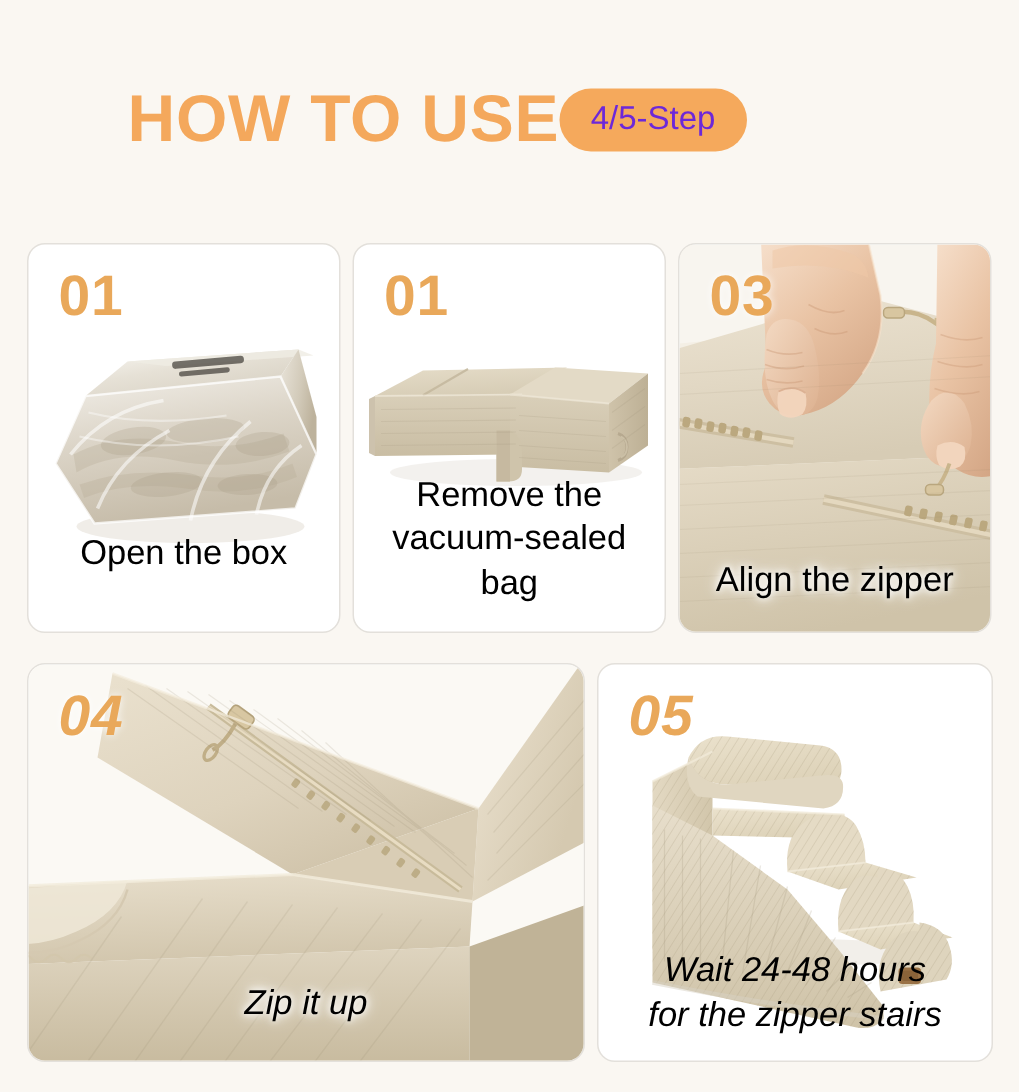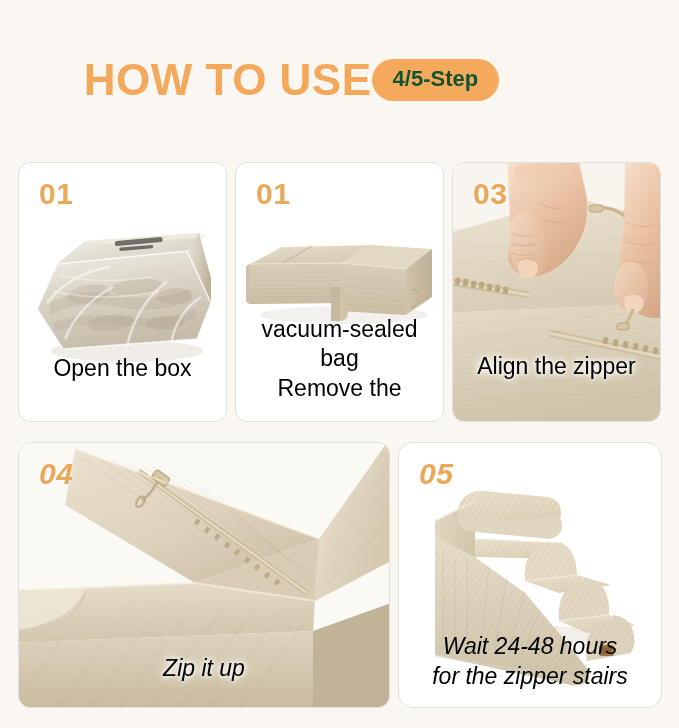--- a/index.html
+++ b/index.html
@@ -32,23 +32,23 @@
   .header-title {
     font-size: 44px;
     font-weight: bold;
     letter-spacing: 0.5px;
     color: #f3a košile;
     color: #f4a85c;
     line-height: 1;
   }
   .step-badge {
     background: #f5a95c;
-    color: #14532d;
+    color: #6d28d9;
     font-size: 22px;
-    font-weight: bold;
+    font-weight: normal;
     padding: 9px 21px 11px 21px;
     border-radius: 22px;
     line-height: 1;
     white-space: nowrap;
   }
 
   
   .grid-row {
     position: absolute;
     display: flex;
@@ -60,26 +60,26 @@
   .card {
     position: relative;
     background: #ffffff;
     border: 1px solid #e3e0db;
     border-radius: 12px;
     overflow: hidden;
     flex-shrink: 0;
   }
   .card.w-third { width: 209px; }
   .card.w-four   { width: 372px; }
-  .card.w-five   { width: 264px; border-radius: 15px; }
+  .card.w-five   { width: 264px; }
 
   .step-num {
     position: absolute;
     left: 20px; top: 16px;
-    font-size: 30px;
+    font-size: 38px;
     font-weight: bold;
     color: #e9a85a;
     z-index: 6;
     line-height: 1;
     letter-spacing: 0.5px;
   }
   .card.photo-card .step-num {
     text-shadow: 0 0 6px rgba(255,255,255,0.85);
   }
 
@@ -89,21 +89,21 @@
     width: 100%;
     text-align: center;
     font-size: 23px;
     color: #000000;
     line-height: 1.28;
     z-index: 6;
     padding: 0 8px;
   }
   .cap-1 { bottom: 38px; }
   .cap-2 { bottom: 18px; }
-  .cap-3 { bottom: 40px; text-shadow: 0 0 7px #fff, 0 0 12px #fff, 0 0 4px #fff; }
+  .cap-3 { bottom: 20px; text-shadow: 0 0 7px #fff, 0 0 12px #fff, 0 0 4px #fff; }
   .cap-4 { bottom: 24px; text-shadow: 0 0 7px #fff, 0 0 12px #fff, 0 0 4px #fff; }
   .cap-5 { bottom: 16px; }
 
   .art {
     position: absolute;
     inset: 0;
     z-index: 1;
   }
   .photo-card .art { z-index: 1; }
 </style>
@@ -244,22 +244,22 @@
           </g>
 
           <g opacity="0.7" stroke="#efe8d8" stroke-width="1.2" fill="none">
             <path d="M14 101 L112 100"></path>
             <path d="M104 100 L170 106"></path>
           </g>
         </svg>
       </div>
 
       <div class="caption cap-2">
+        <div>Remove the</div>
         <div>vacuum-sealed bag</div>
-        <div>Remove the</div>
       </div>
     </div>
 
     <div class="card w-third photo-card">
       <div class="art">
         <svg viewBox="0 0 209 260" width="209" height="260" preserveAspectRatio="xMidYMid slice" aria-hidden="true">
           <defs>
             <linearGradient id="fabric3" x1="0" y1="0" x2="0.3" y2="1">
               <stop offset="0%" stop-color="#ece3d2"></stop>
               <stop offset="50%" stop-color="#e2d8c4"></stop>

